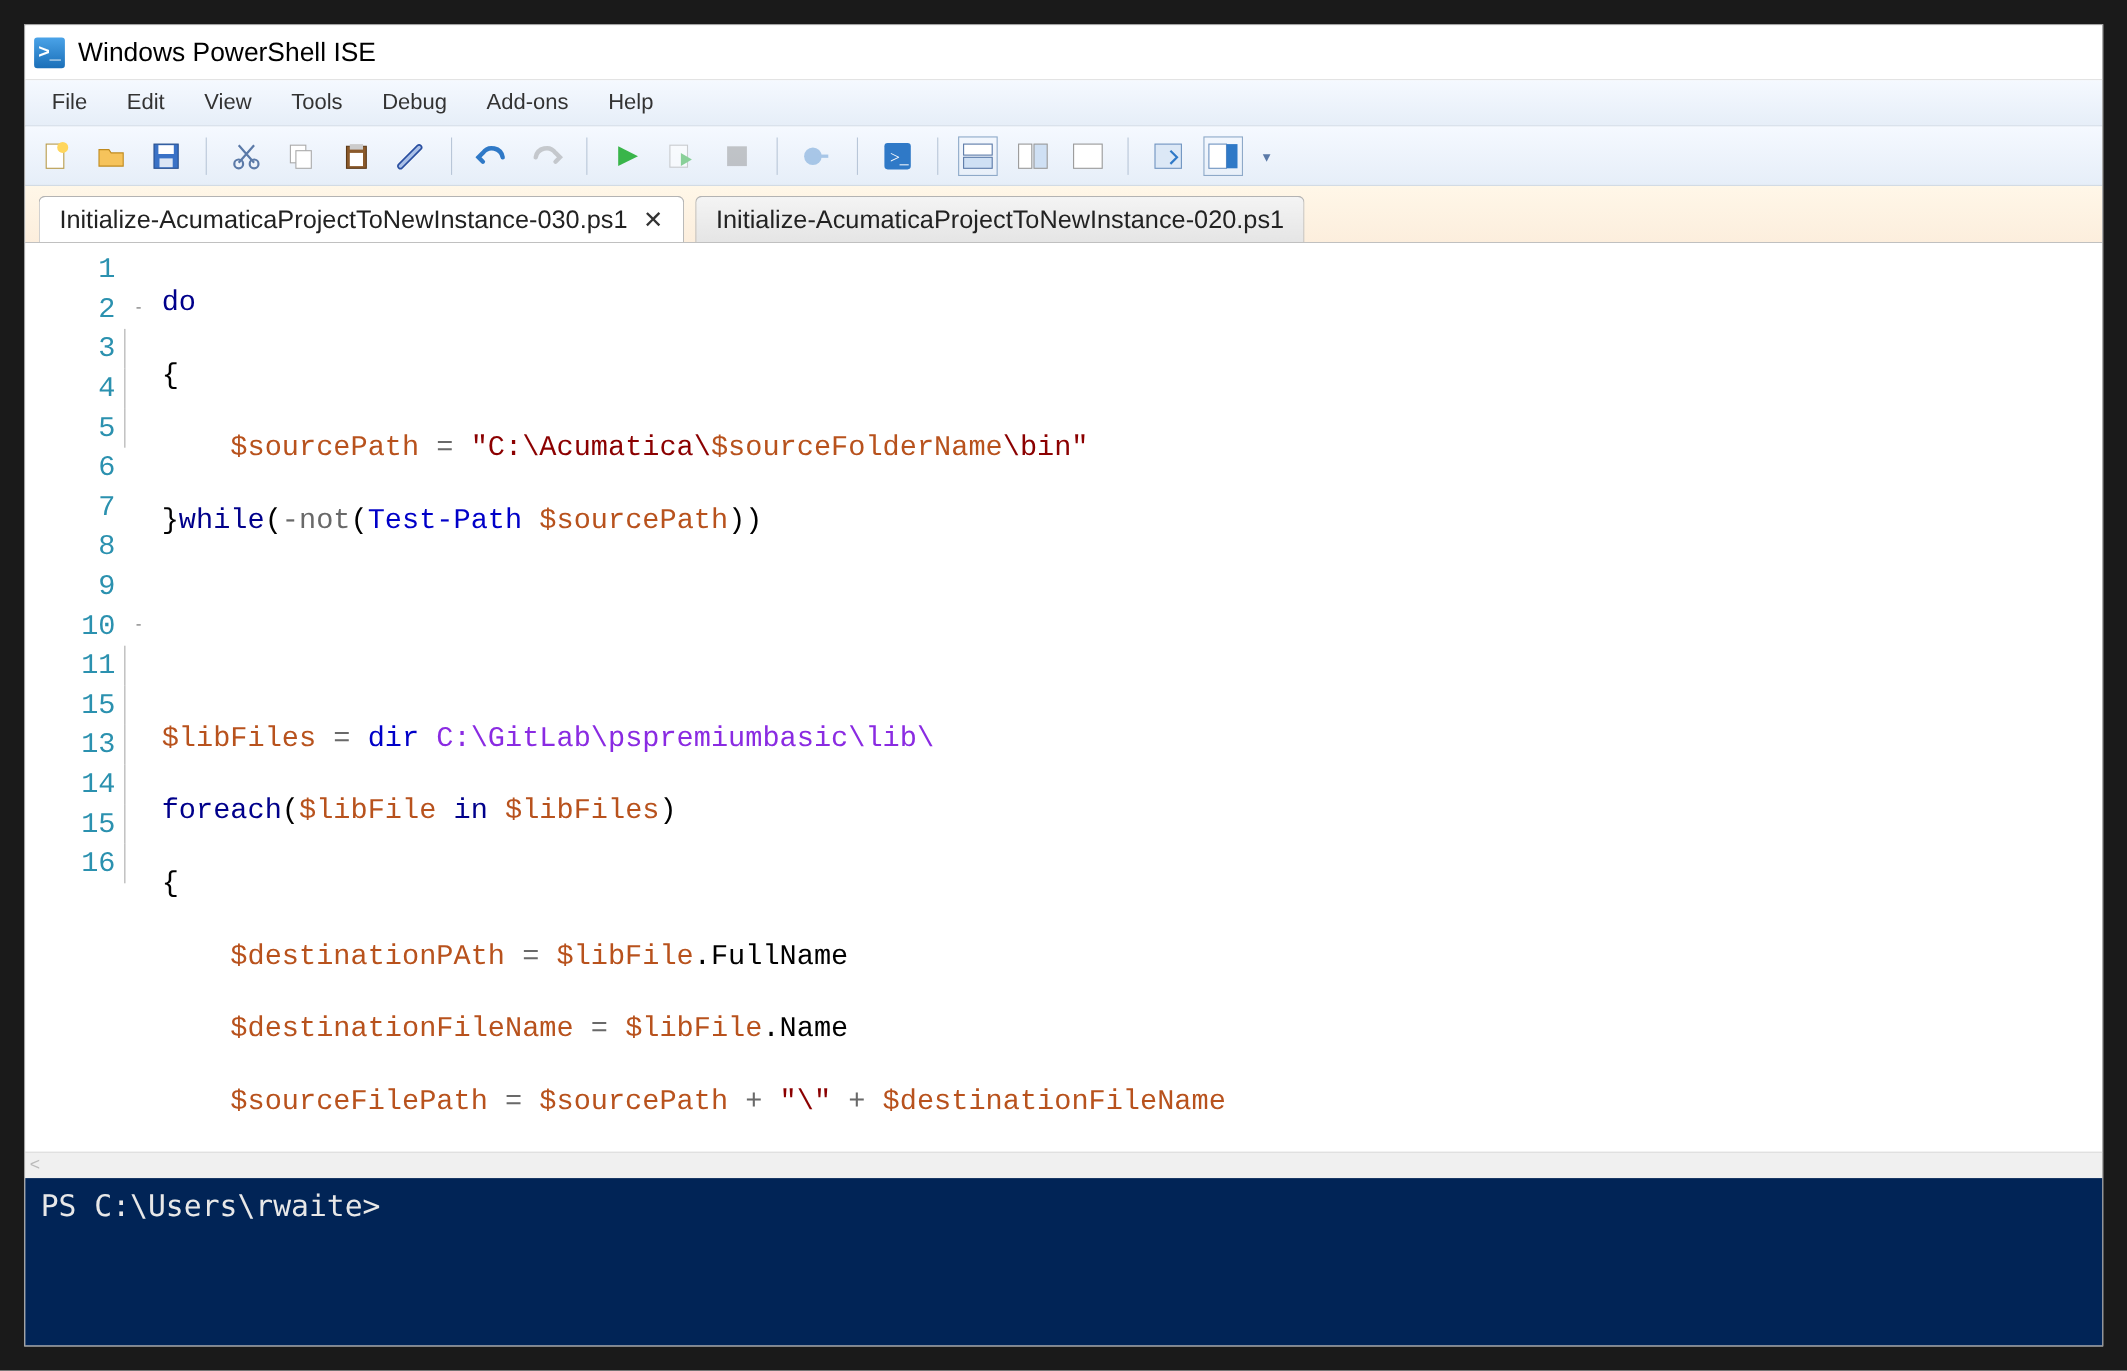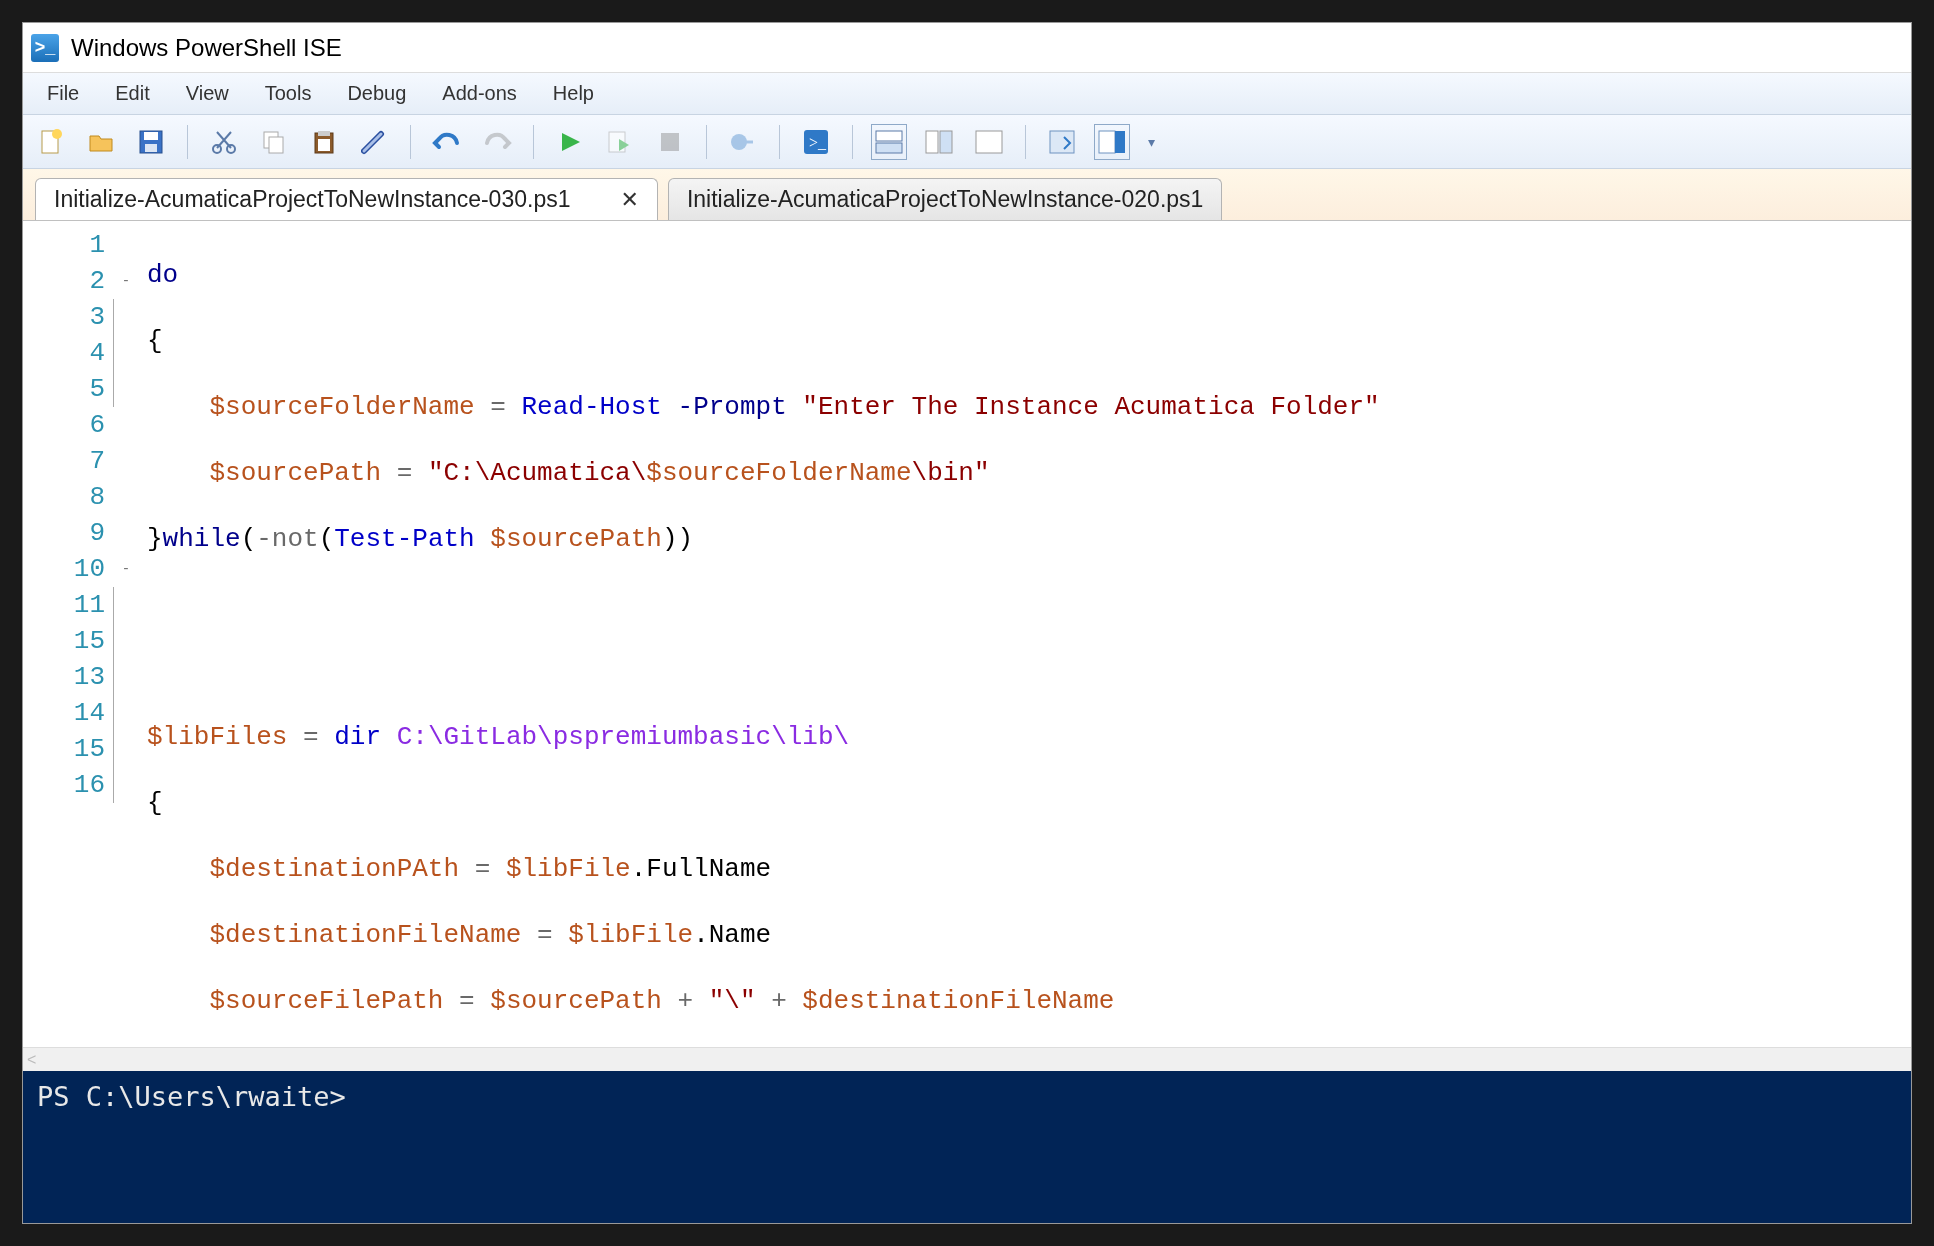--- a/index.html
+++ b/index.html
@@ -82,21 +82,21 @@
     display:flex;align-items:center;
     font-size:23px;
     color:#222;
     background: linear-gradient(#f4f4f4,#e5e5e5);
     border:1px solid #b3b3b3;
     border-bottom:none;
     border-radius: 6px 6px 0 0;
     margin-right: 10px;
     cursor:pointer;
   }
-  .tab.active { background: #fff; gap: 36px; }
+  .tab.active { background: #fff; }
   .tab .close { margin-left: 14px; font-size:22px; color:#333; }
   
   .editor {
     flex: 1;
     display:flex;
     background:#fff;
     overflow:hidden;
     font-family: Consolas, "Courier New", monospace;
     font-size: 26px;
   }
@@ -337,26 +337,26 @@
       <div class="fb" style="border-left:1px solid #aaa"></div>
       <div class="fb" style="border-left:1px solid #aaa"></div>
       <div class="fb" style="border-left:1px solid #aaa"></div>
       <div class="fb" style="border-left:1px solid #aaa"></div>
       <div class="fb" style="border-left:1px solid #aaa"></div>
       <div class="fb" style="border-left:1px solid #aaa"></div>
     </div>
     <div class="code">
 <div class="line"><span class="kw-navy">do</span></div>
 <div class="line"><span>{</span></div>
-<div class="line">    <span class="var">$sourceFolderName</span><span class="op-gray"> = </span><span class="cmd">Read-Host</span><span class="kw-navy"> -Prompt </span><span class="str">"Enter The Instance Acumatica Folder"</span></div>
 <div class="line">    <span class="var">$sourcePath</span><span class="op-gray"> = </span><span class="str">"C:\Acumatica\</span><span class="var">$sourceFolderName</span><span class="str">\bin"</span></div>
 <div class="line"><span>}</span><span class="kw-navy">while</span><span>(</span><span class="op-gray">-not</span><span>(</span><span class="cmd">Test-Path</span><span> </span><span class="var">$sourcePath</span><span>))</span></div>
 <div class="line"> </div>
 <div class="line"> </div>
 <div class="line"><span class="var">$libFiles</span><span class="op-gray"> = </span><span class="cmd">dir</span><span> </span><span class="path">C:\GitLab\pspremiumbasic\lib\</span></div>
+<div class="line"><span class="kw-navy">foreach</span><span>(</span><span class="var">$libFile</span><span class="kw-navy"> in </span><span class="var">$libFiles</span><span>)</span></div>
 <div class="line"><span>{</span></div>
 <div class="line">    <span class="var">$destinationPAth</span><span class="op-gray"> = </span><span class="var">$libFile</span><span>.</span><span class="member">FullName</span></div>
 <div class="line">    <span class="var">$destinationFileName</span><span class="op-gray"> = </span><span class="var">$libFile</span><span>.</span><span class="member">Name</span></div>
 <div class="line">    <span class="var">$sourceFilePath</span><span class="op-gray"> = </span><span class="var">$sourcePath</span><span class="op-gray"> + </span><span class="str">"\"</span><span class="op-gray"> + </span><span class="var">$destinationFileName</span></div>
 
 
 
     </div>
   </div>
 

